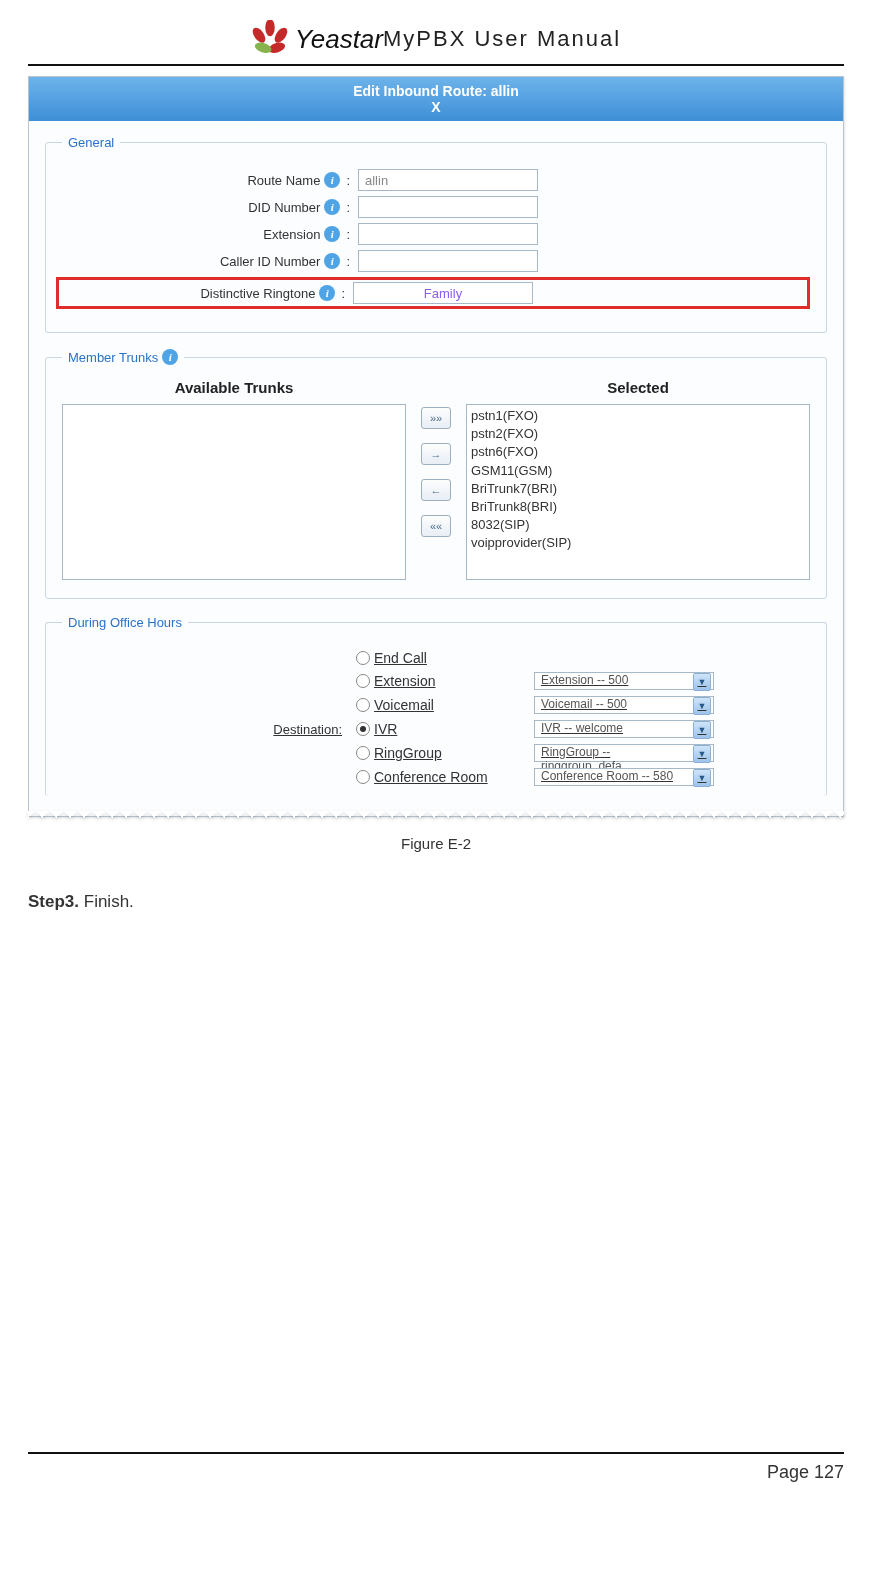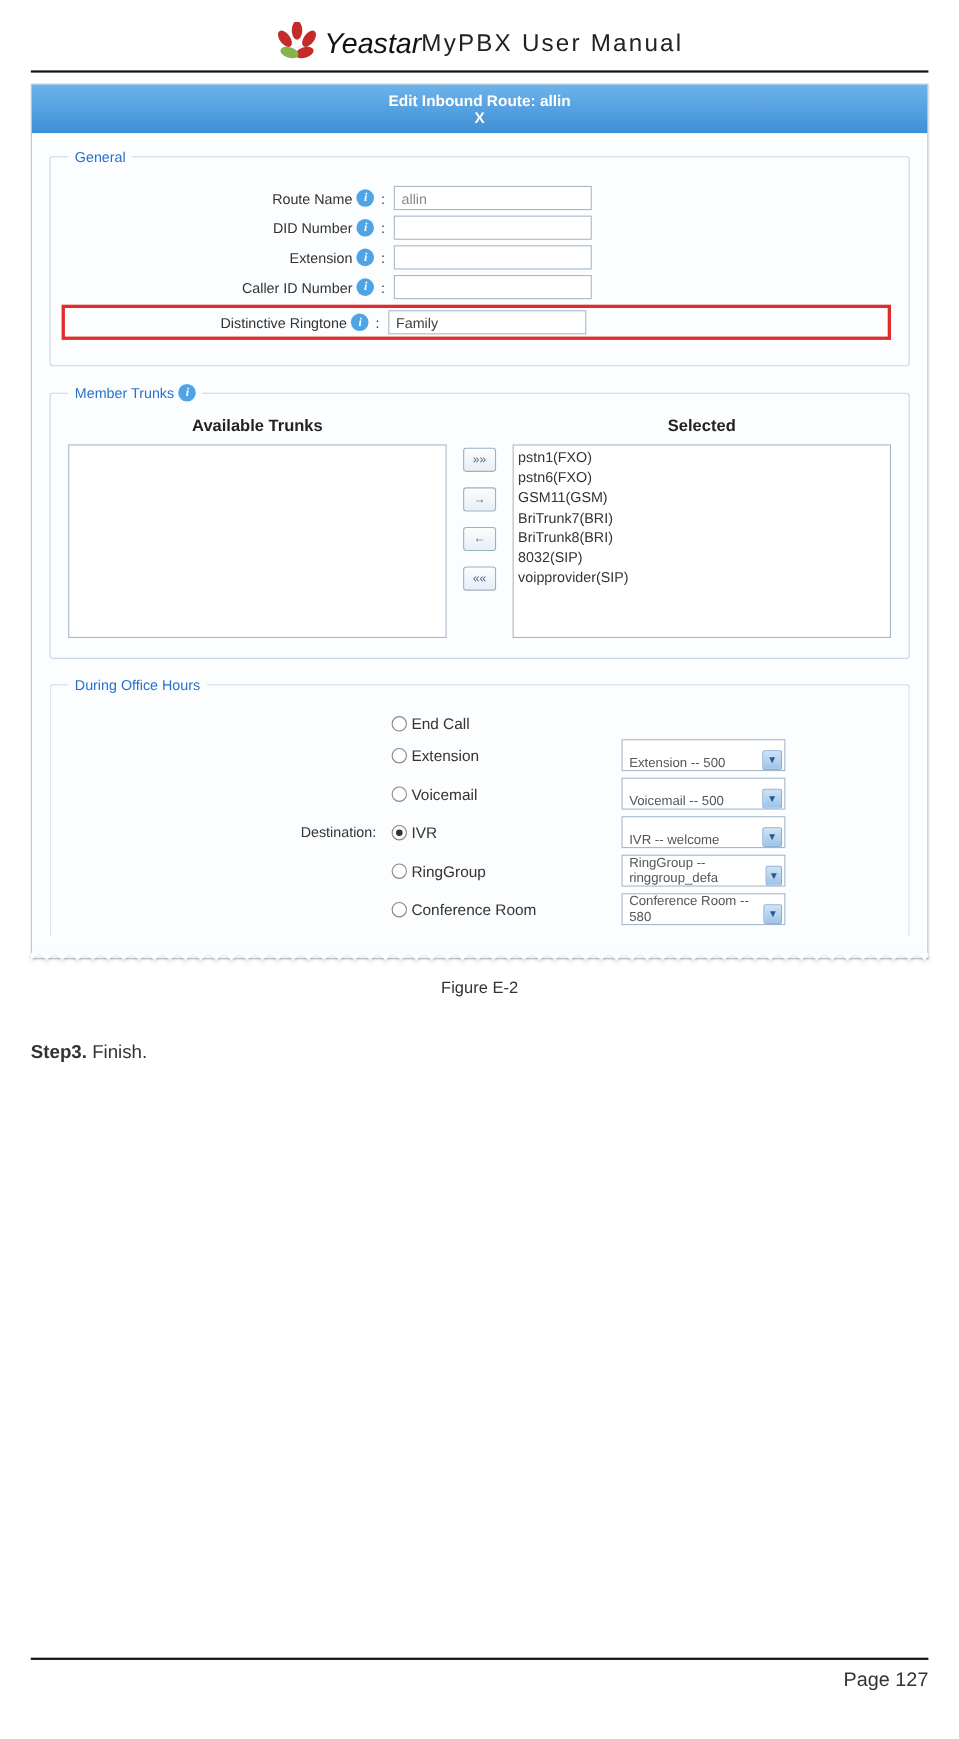--- a/index.html
+++ b/index.html
@@ -149,20 +149,21 @@
       justify-content: center;
       color: #4a6a8a;
     }
     
     .dest-row {
       display: grid;
       grid-template-columns: 290px 22px 160px 180px;
       align-items: center;
       gap: 0;
       margin: 6px 0;
+      text-decoration: underline;
     }
     .dest-label-main {
       text-align: right;
       grid-column: 1;
       padding-right: 10px;
     }
     .radio-cell {
       grid-column: 2;
       display: flex;
       align-items: center;
@@ -180,29 +181,28 @@
     .radio-ui.checked::after {
       content: '';
       width: 6px; height: 6px;
       background: #333;
       border-radius: 50%;
     }
     .radio-label { grid-column: 3; font-size: 14px; }
     .select-ui {
       grid-column: 4;
       border: 1px solid #a7b8c9;
-      height: 29px;
+      height: 18px;
       background: #fff;
       display: flex;
-      align-items: flex-end;
+      align-items: flex-start;
       justify-content: space-between;
       padding: 0 2px 0 6px;
       font-size: 12px;
       color: #555;
-      margin-left: 31px;
     }
     .select-arrow {
       width: 18px; height: 18px;
       background: linear-gradient(#cfe3f7, #9cc4ea);
       border: 1px solid #8ab0d6;
       border-radius: 2px;
       display: flex;
       align-items: center;
       justify-content: center;
       color: #2a5a8a;
@@ -299,21 +299,21 @@
         </div>
         <input type="text" value="" style="">
       </div>
 
       <div class="form-row highlight-row">
         <div class="form-label-col" style="width:284px">
           <span>Distinctive Ringtone</span>
           <span class="info-icon">i</span>
           <span class="colon">:</span>
         </div>
-        <input type="text" style="color: #404040;" value="Family">
+        <input type="text" style="color: #8b5cf6; text-align: center;" value="Family">
       </div>
     </fieldset>
 
     <fieldset>
       <legend>
         <span>Member Trunks</span>
         <span class="info-icon">i</span>
       </legend>
       <div class="trunks-grid">
         <div>
@@ -323,20 +323,21 @@
         <div class="move-buttons">
           <button class="move-btn">»»</button>
           <button class="move-btn">→</button>
           <button class="move-btn">←</button>
           <button class="move-btn">««</button>
         </div>
         <div>
           <div class="col-title">Selected</div>
           <div class="listbox">
             <div>pstn1(FXO)</div>
+            <div>pstn2(FXO)</div>
             <div>pstn6(FXO)</div>
             <div>GSM11(GSM)</div>
             <div>BriTrunk7(BRI)</div>
             <div>BriTrunk8(BRI)</div>
             <div>8032(SIP)</div>
             <div>voipprovider(SIP)</div>
           </div>
         </div>
       </div>
     </fieldset>

